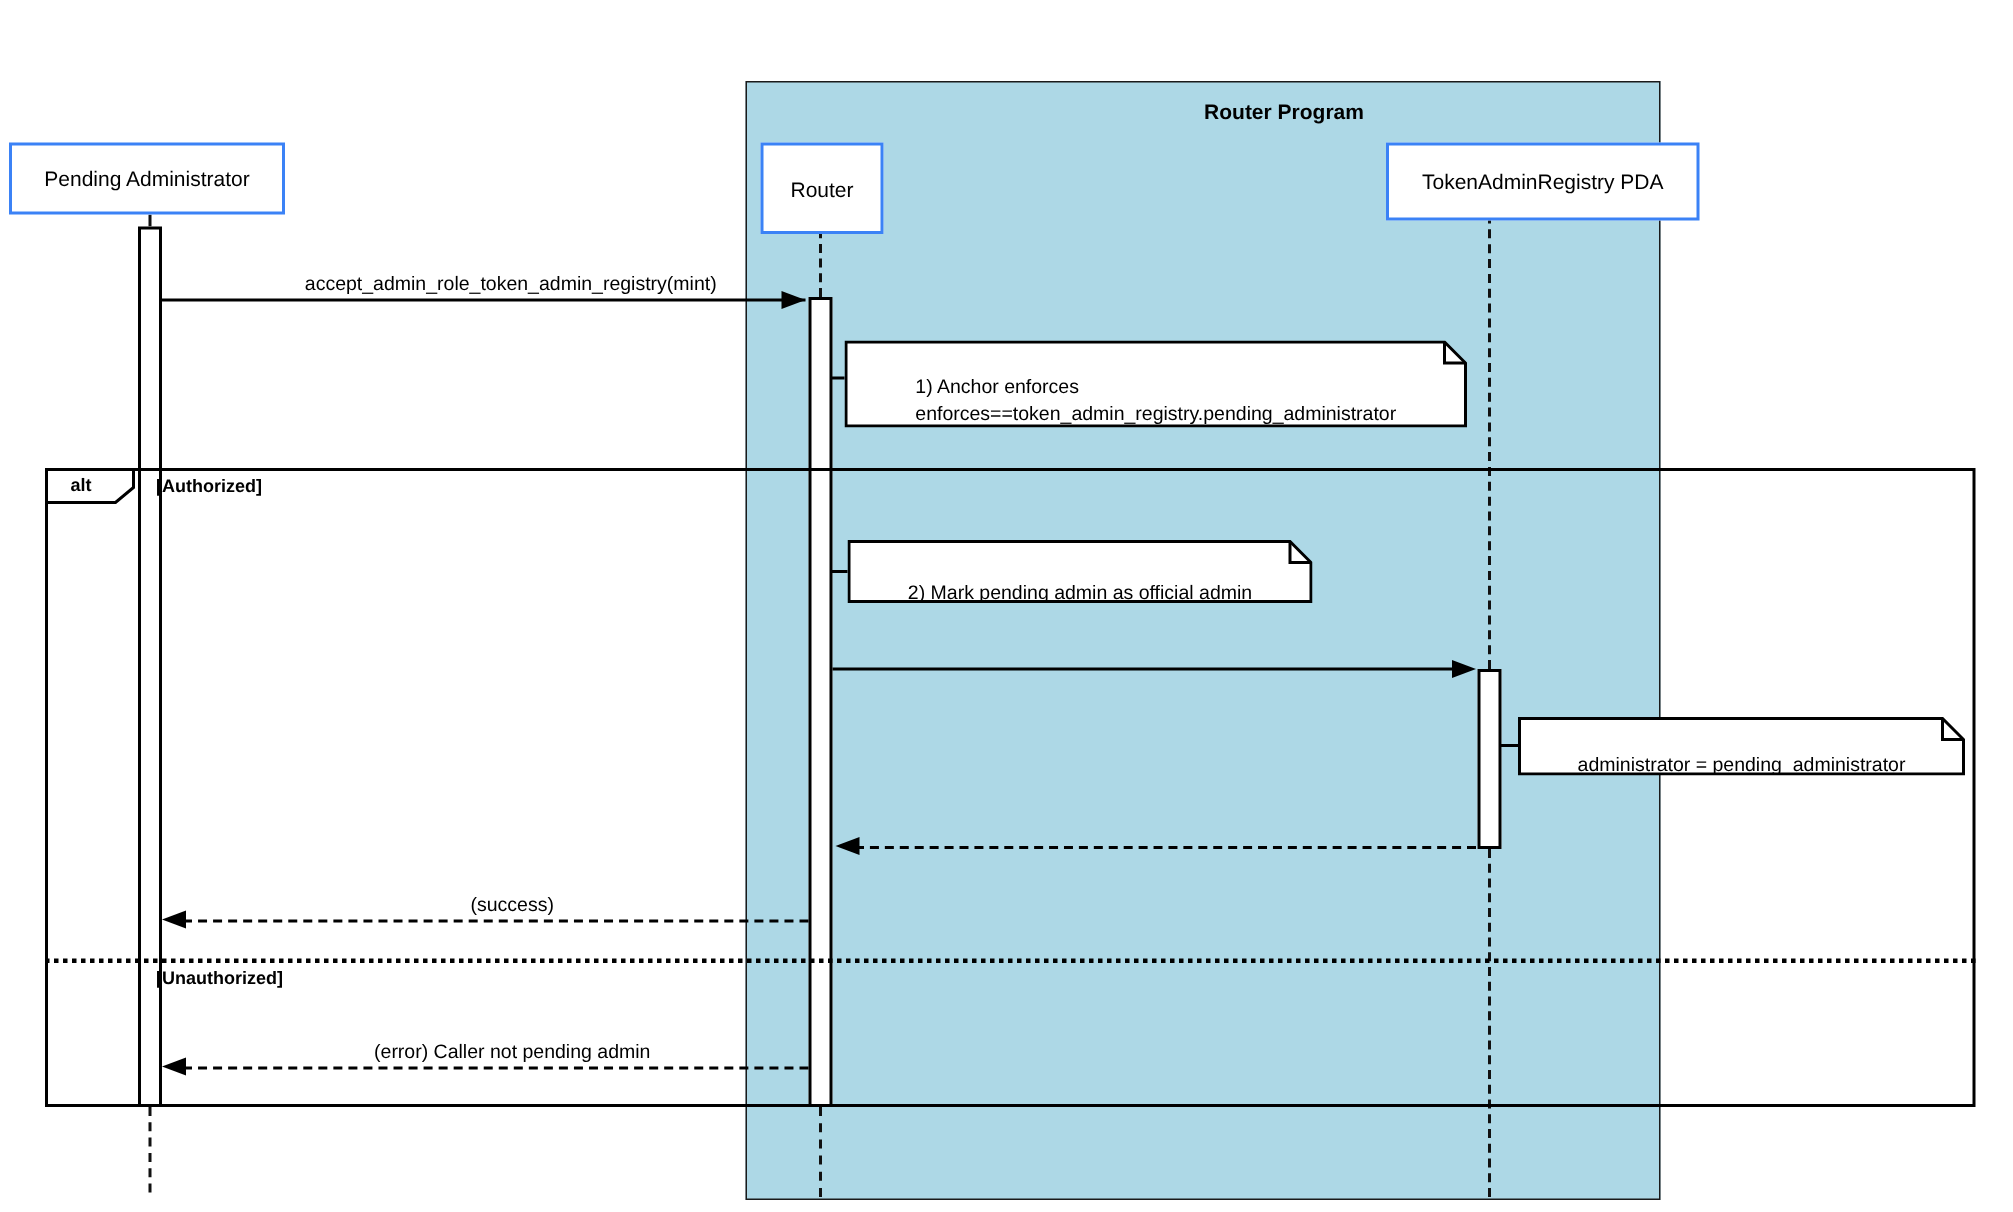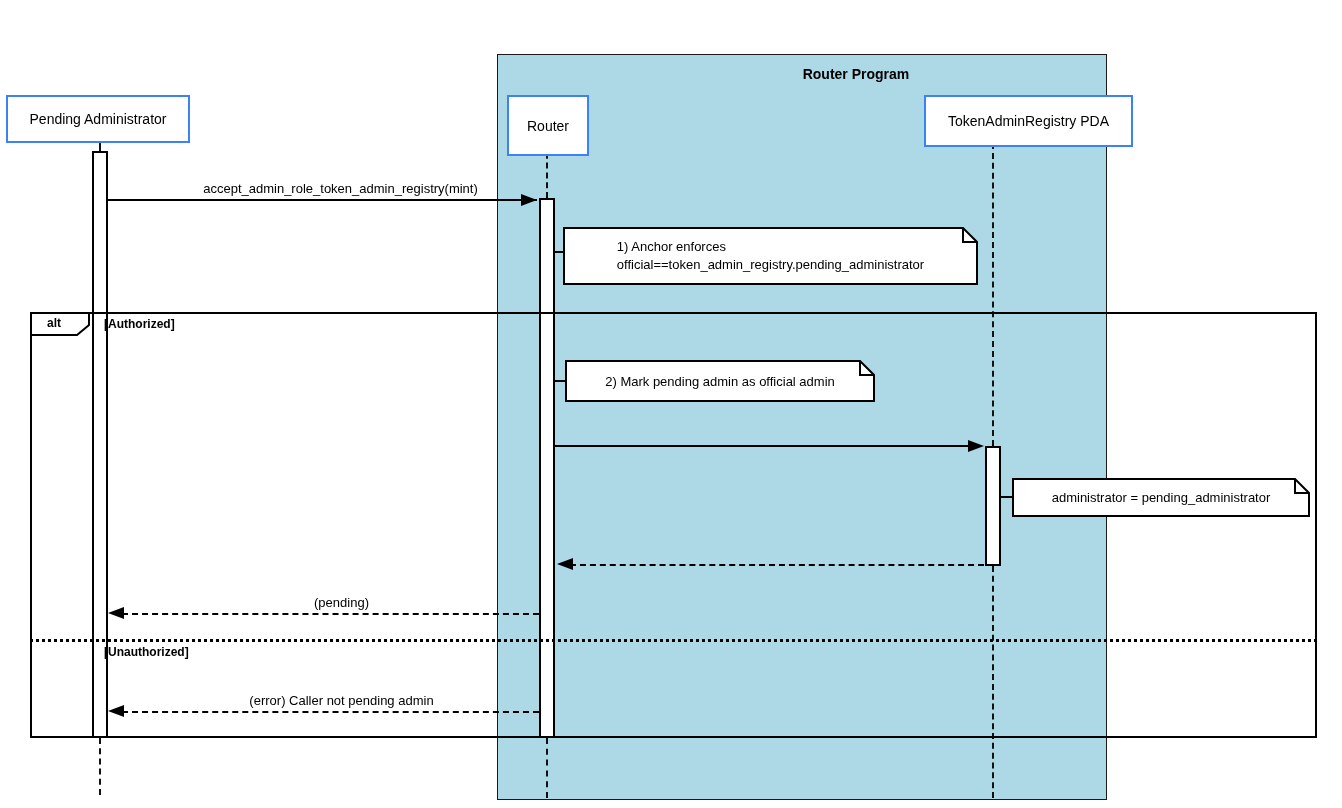--- a/index.html
+++ b/index.html
@@ -16,21 +16,21 @@
   .altframe{border:2px solid #000;z-index:5;box-sizing:border-box;background:transparent;pointer-events:none;}
   .guard{font-weight:bold;font-size:12px;z-index:6;}
   .divider{border-top:3px dotted #000;height:0;z-index:6;}
   .msg-line-solid{border-top:2px solid #000;height:0;z-index:5;}
   .msg-line-dashed{border-top:2px dashed #000;height:0;z-index:5;}
   .msg-label{font-size:13px;text-align:center;z-index:5;white-space:nowrap;padding-left:18px;}
   .head-right{width:0;height:0;border-top:6px solid transparent;border-bottom:6px solid transparent;border-left:16px solid #000;z-index:5;}
   .head-left{width:0;height:0;border-top:6px solid transparent;border-bottom:6px solid transparent;border-right:16px solid #000;z-index:5;}
   .note{z-index:7;}
   .note svg{display:block;}
-  .note-text{position:absolute;inset:0;display:flex;align-items:center;justify-content:center;font-size:13px;z-index:8;}
+  .note-text{position:absolute;inset:0;display:flex;align-items:flex-end;justify-content:center;font-size:13px;z-index:8;}
   .note-text .block{text-align:left;line-height:18px;}
   .note-text .center{text-align:center;}
   .connector{border-top:2px solid #000;height:0;z-index:6;}
   .alt-tab{z-index:6;}
   .alt-tab-label{position:absolute;left:0;top:0;width:48px;height:22px;display:flex;align-items:center;justify-content:center;font-weight:bold;font-size:12px;}
 </style>
 </head>
 <body>
 
 <div class="canvas">
@@ -74,38 +74,38 @@
   <div class="abs msg-label" style="left:108px;top:181px;width:429px;">accept_admin_role_token_admin_registry(mint)</div>
   <div class="abs msg-line-solid" style="left:108px;top:199px;width:429px;"></div>
   <div class="abs head-right" style="left:521px;top:194px;"></div>
 
   <div class="abs msg-line-solid" style="left:555px;top:445px;width:415px;"></div>
   <div class="abs head-right" style="left:968px;top:440px;"></div>
 
   <div class="abs msg-line-dashed" style="left:570px;top:564px;width:414px;"></div>
   <div class="abs head-left" style="left:557px;top:558px;"></div>
 
-  <div class="abs msg-label" style="left:108px;top:595px;width:431px;">(pending)</div>
+  <div class="abs msg-label" style="left:108px;top:595px;width:431px;">(success)</div>
   <div class="abs msg-line-dashed" style="left:122px;top:613px;width:417px;"></div>
   <div class="abs head-left" style="left:108px;top:607px;"></div>
 
   <div class="abs msg-label" style="left:108px;top:693px;width:431px;">(error) Caller not pending admin</div>
   <div class="abs msg-line-dashed" style="left:122px;top:711px;width:417px;"></div>
   <div class="abs head-left" style="left:108px;top:705px;"></div>
 
   <div class="abs connector" style="left:554px;top:251px;width:9px;"></div>
   <div class="abs note" style="left:563px;top:227px;width:415px;height:58px;">
     <svg width="415" height="58" viewBox="0 0 415 58">
       <polygon points="1,1 400,1 414,15 414,57 1,57" fill="#ffffff" stroke="#000000" stroke-width="2"></polygon>
       <polyline points="400,1 400,15 414,15" fill="none" stroke="#000000" stroke-width="2"></polyline>
     </svg>
     <div class="note-text">
       <div class="block">
         <span style="display:block;">1) Anchor enforces</span>
-        <span style="display:block;">official==token_admin_registry.pending_administrator</span>
+        <span style="display:block;">enforces==token_admin_registry.pending_administrator</span>
       </div>
     </div>
   </div>
 
   <div class="abs connector" style="left:554px;top:380px;width:11px;"></div>
   <div class="abs note" style="left:565px;top:360px;width:310px;height:42px;">
     <svg width="310" height="42" viewBox="0 0 310 42">
       <polygon points="1,1 295,1 309,15 309,41 1,41" fill="#ffffff" stroke="#000000" stroke-width="2"></polygon>
       <polyline points="295,1 295,15 309,15" fill="none" stroke="#000000" stroke-width="2"></polyline>
     </svg>

